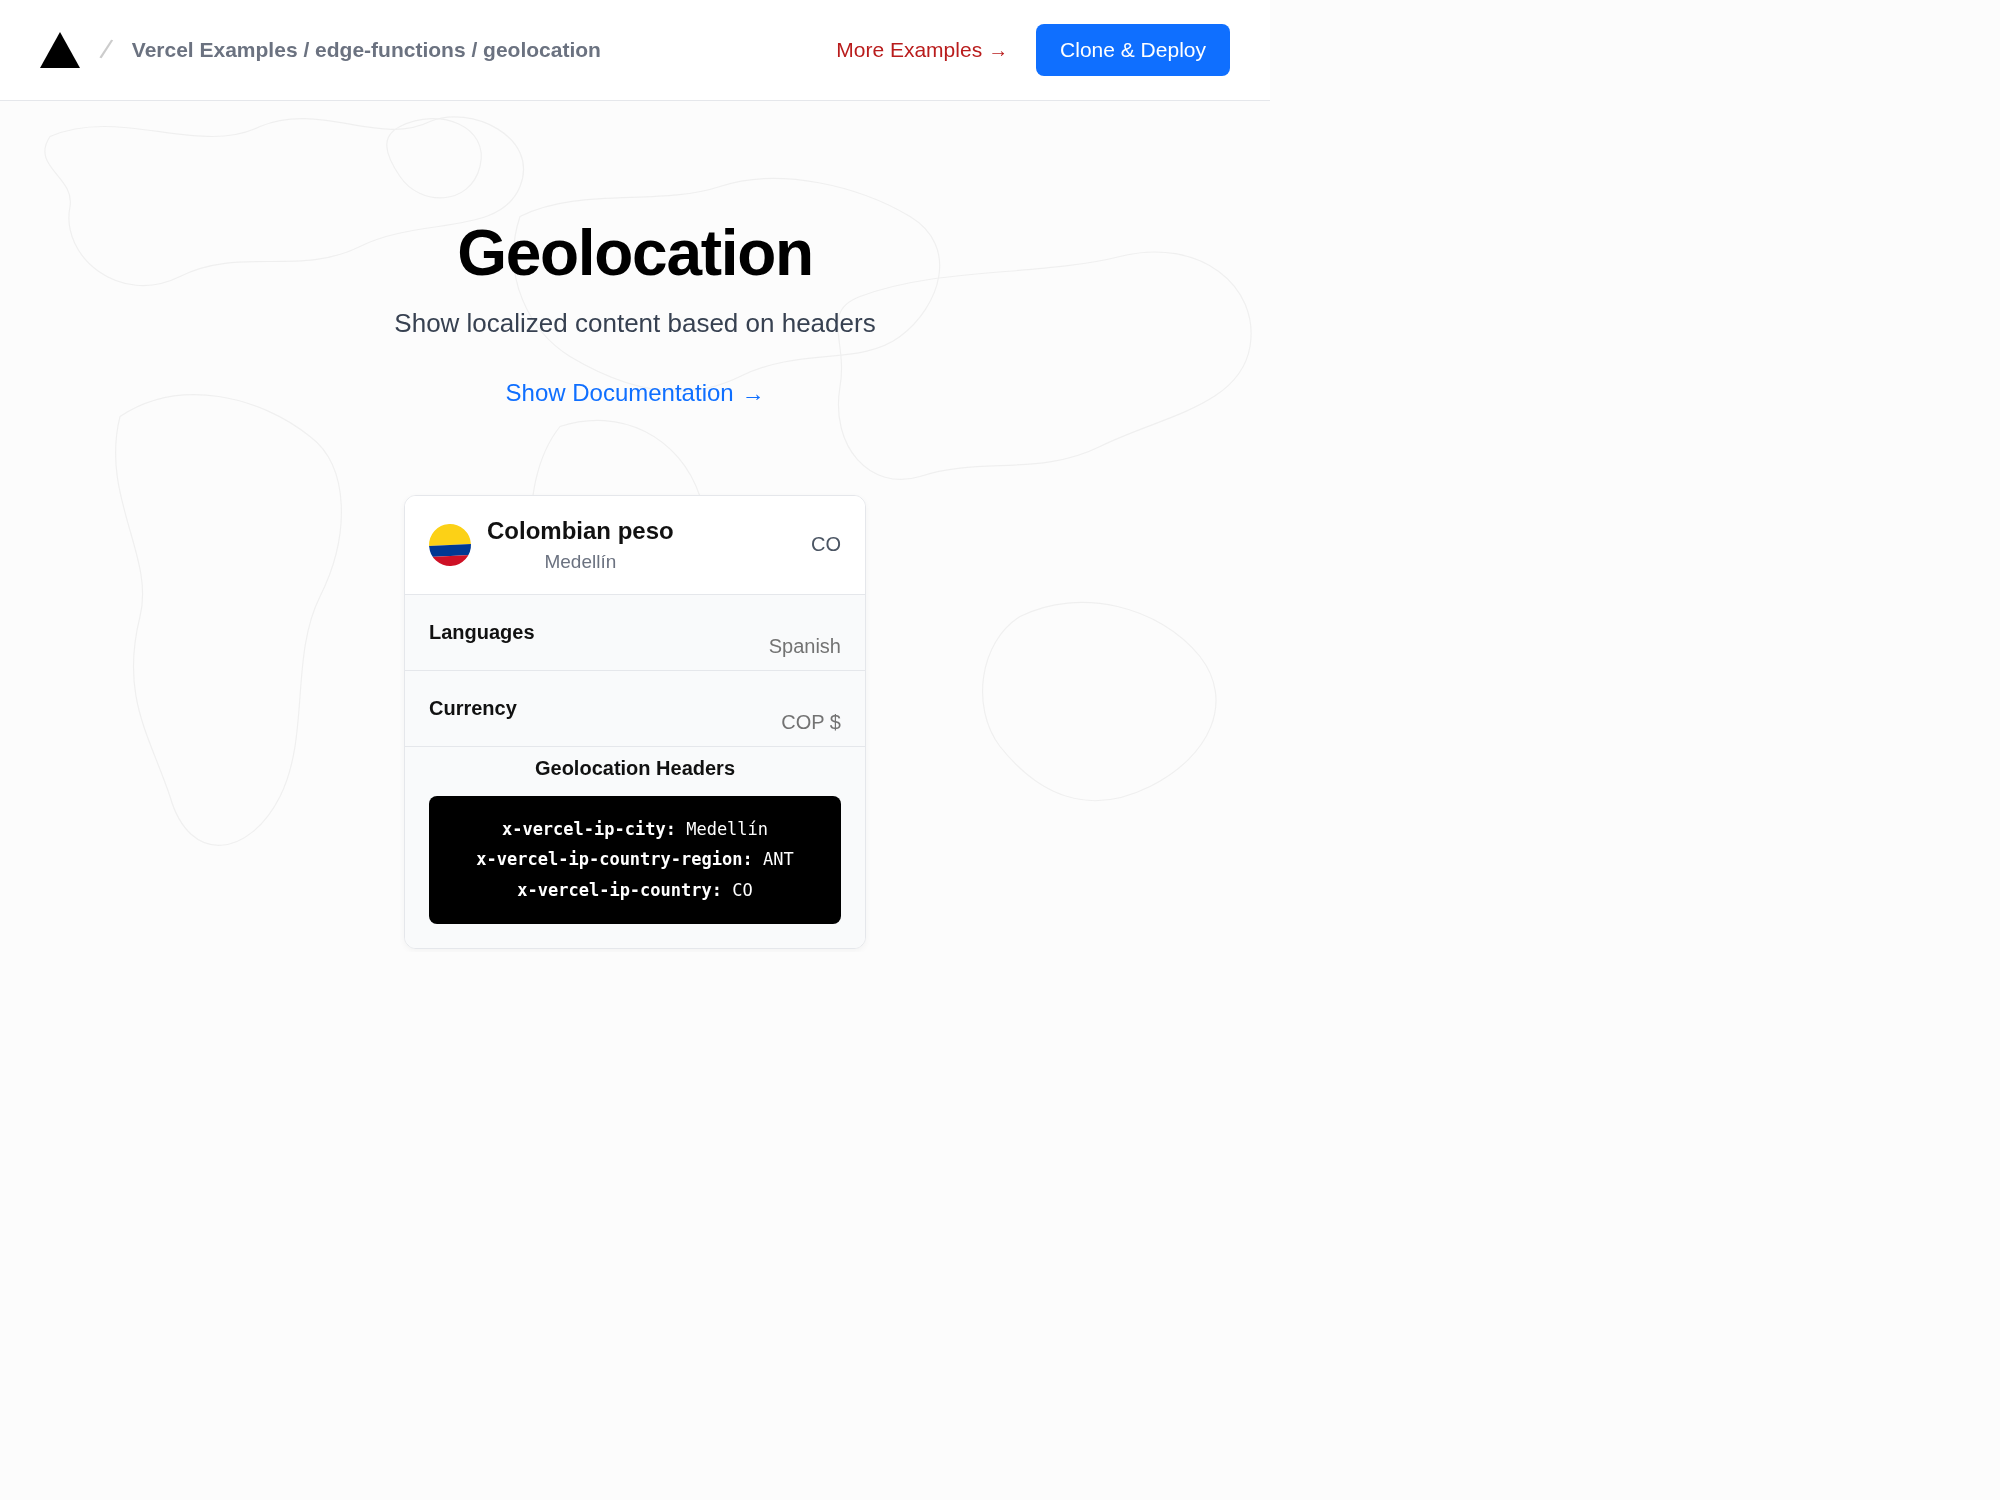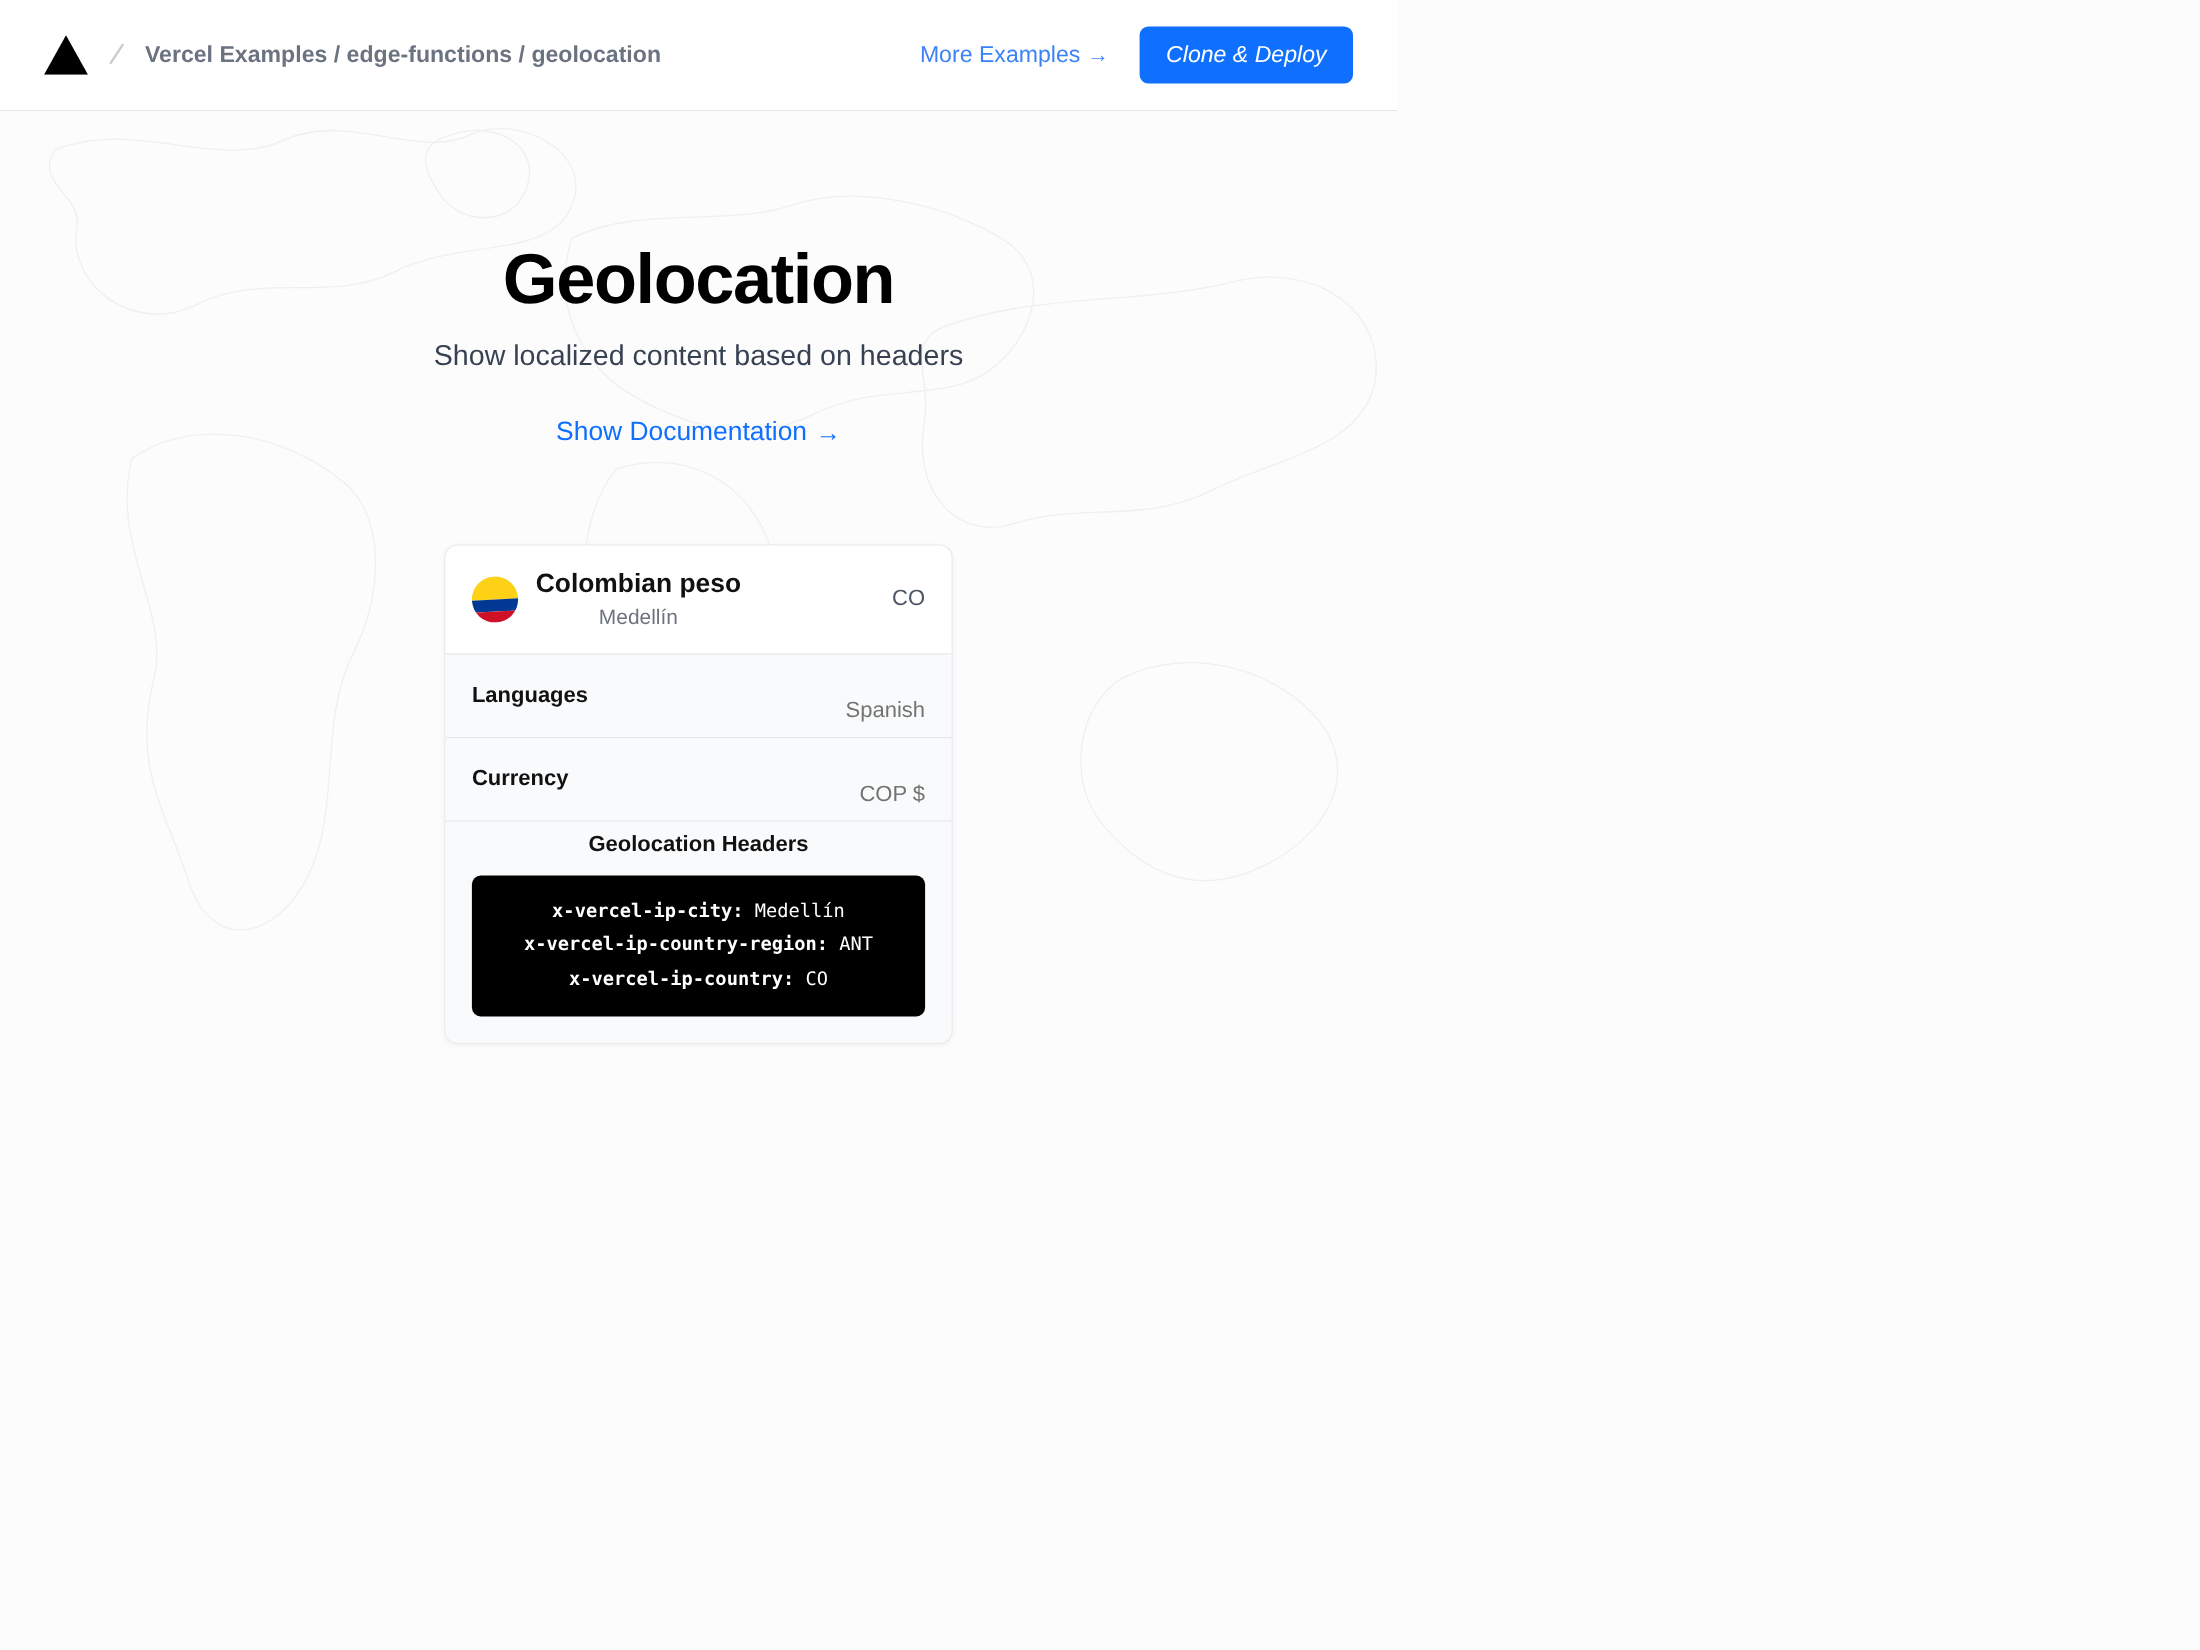--- a/index.html
+++ b/index.html
@@ -47,38 +47,37 @@
     color: #6b7280;
     font-weight: 700;
   }
   .header-right {
     margin-left: auto;
     display: flex;
     align-items: center;
     gap: 28px;
   }
   .more-link {
-    color: #3b82f6;
+    color: #b91c1c;
     font-size: 21px;
     font-weight: 400;
     text-decoration: none;
     display: inline-flex;
     align-items: center;
     gap: 6px;
   }
   .clone-btn {
     background: #0F6FFF;
     color: #fff;
     font-size: 21px;
     font-weight: 500;
     border: none;
     border-radius: 8px;
     padding: 14px 24px;
     cursor: pointer;
-    font-style: italic;
   }
 
   
   .hero {
     position: relative;
     z-index: 2;
     text-align: center;
     padding-top: 115px;
   }
   .hero h1 {

